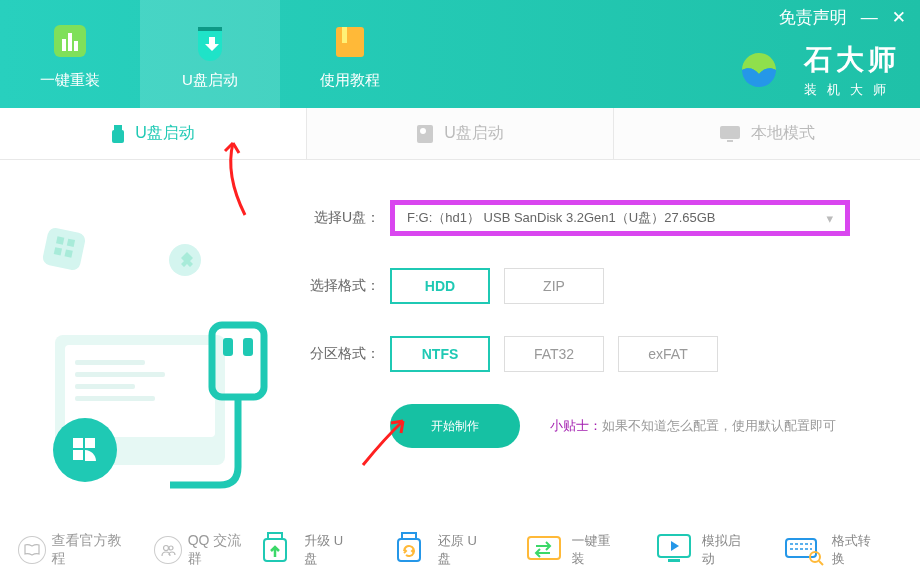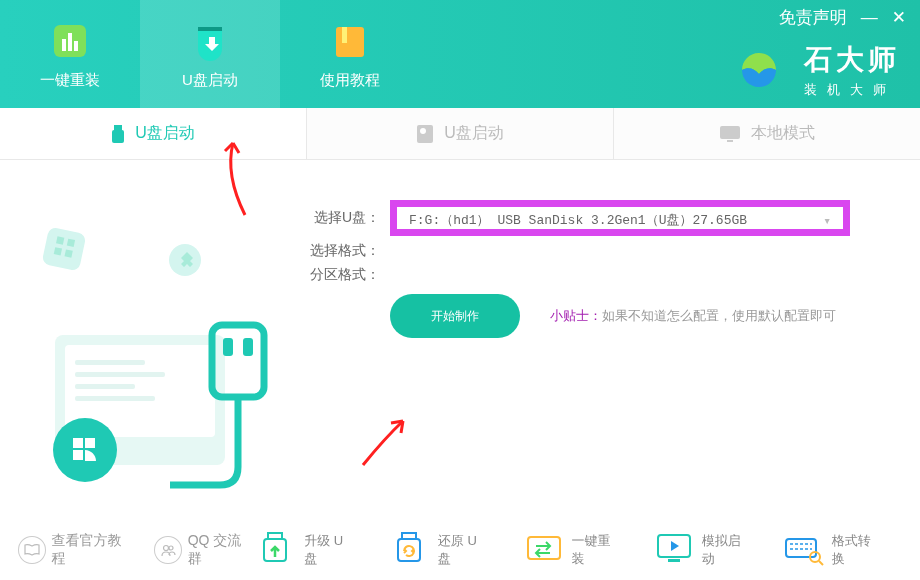--- a/index.html
+++ b/index.html
@@ -19,23 +19,23 @@
 
 .subtabs { height: 52px; display: flex; border-bottom: 1px solid #e8e8e8; }
 .subtab { flex: 1; display: flex; align-items: center; justify-content: center; gap: 10px; font-size: 16px; cursor: pointer; }
 .subtab.active { color: #1fc9b4; }
 .subtab.inactive { color: #bbb; background: #fcfcfc; }
 .subtab + .subtab { border-left: 1px solid #e8e8e8; }
 
 .main { display: flex; height: 360px; }
 .illustration { width: 300px; position: relative; }
 .form-area { flex: 1; padding: 40px 30px 0 10px; }
-.form-row { display: flex; align-items: center; margin-bottom: 6px; }
+.form-row { display: flex; align-items: center; margin-bottom: 32px; }
 .form-label { width: 80px; font-size: 14px; color: #666; text-align: right; padding-right: 10px; }
-.select-box { flex: 1; max-width: 460px; height: 36px; border: 7px solid #d946ef; display: flex; align-items: flex-end; padding: 0 12px; font-size: 13px; color: #666; font-family: Liberation Mono, monospace; justify-content: space-between; cursor: pointer; }
+.select-box { flex: 1; max-width: 460px; height: 36px; border: 5px solid #d946ef; display: flex; align-items: center; padding: 0 12px; font-size: 13px; color: #666; font-family: Liberation Sans, sans-serif; justify-content: space-between; cursor: pointer; }
 .opt-group { display: flex; gap: 14px; }
 .opt-btn { width: 100px; height: 36px; border: 1px solid #ddd; display: flex; align-items: center; justify-content: center; font-size: 14px; color: #999; cursor: pointer; background: #fff; }
 .opt-btn.selected { border: 2px solid #1fc9b4; color: #1fc9b4; font-weight: bold; }
 .start-row { display: flex; align-items: center; margin-top: 10px; margin-left: 80px; gap: 30px; }
 .start-btn { width: 130px; height: 44px; border-radius: 22px; background: #16c1a3; color: #fff; display: flex; align-items: center; justify-content: center; font-size: 12px; cursor: pointer; }
 .tip-text { font-size: 13px; color: #999; }
 .tip-label { color: #a21caf; }
 
 .footer { height: 60px; display: flex; align-items: center; padding: 0 18px; }
 .footer-left { display: flex; gap: 20px; }
@@ -159,23 +159,32 @@
   <div class="form-area">
     <div class="form-row">
       <div class="form-label">选择U盘：</div>
       <div class="select-box">
         <span>F:G:（hd1） USB SanDisk 3.2Gen1（U盘）27.65GB</span>
         <span style="color:#bbb">▾</span>
       </div>
     </div>
     <div class="form-row">
       <div class="form-label">选择格式：</div>
+      <div class="opt-group">
+        <div class="opt-btn selected">HDD</div>
+        <div class="opt-btn">ZIP</div>
+      </div>
     </div>
     <div class="form-row">
       <div class="form-label">分区格式：</div>
+      <div class="opt-group">
+        <div class="opt-btn selected">NTFS</div>
+        <div class="opt-btn">FAT32</div>
+        <div class="opt-btn">exFAT</div>
+      </div>
     </div>
     <div class="start-row">
       <div class="start-btn">开始制作</div>
       <div class="tip-text">
         <span class="tip-label">小贴士：</span><span>如果不知道怎么配置，使用默认配置即可</span>
       </div>
     </div>
   </div>
 </div>
 

